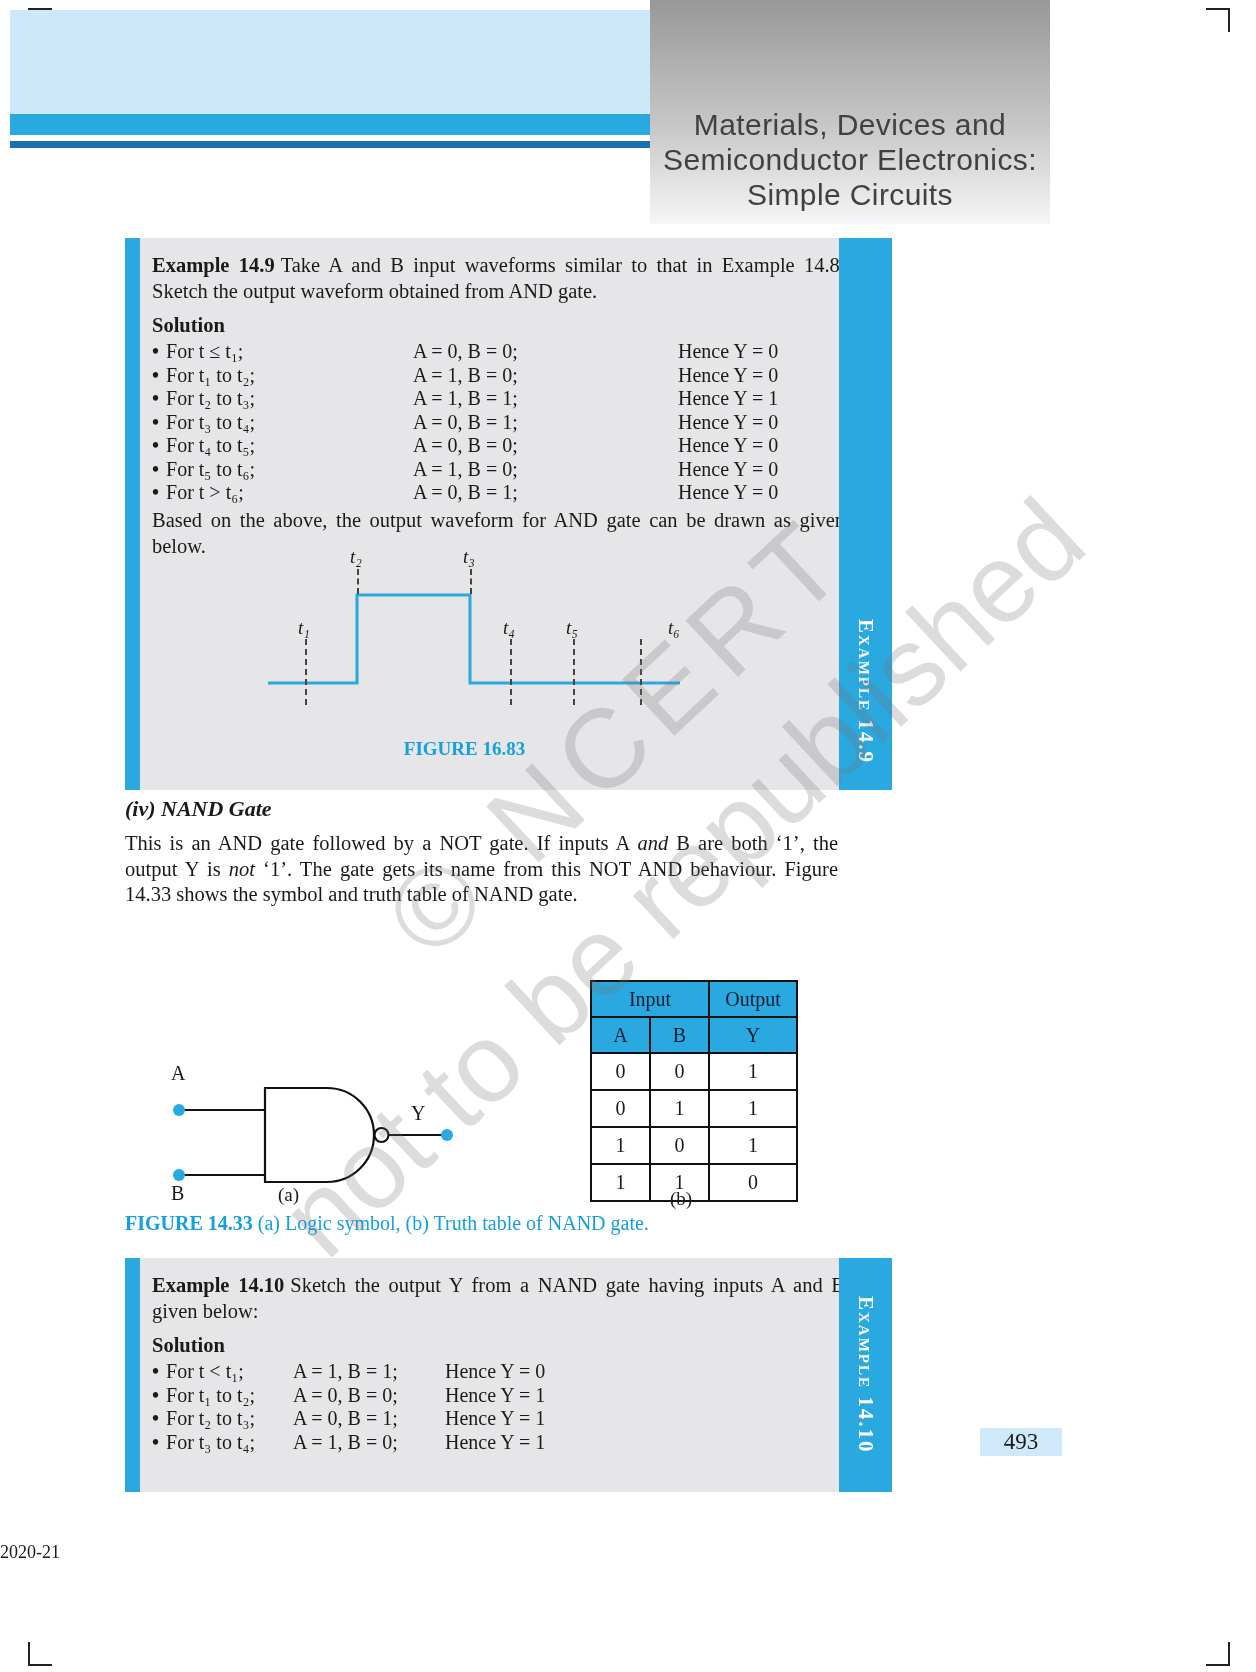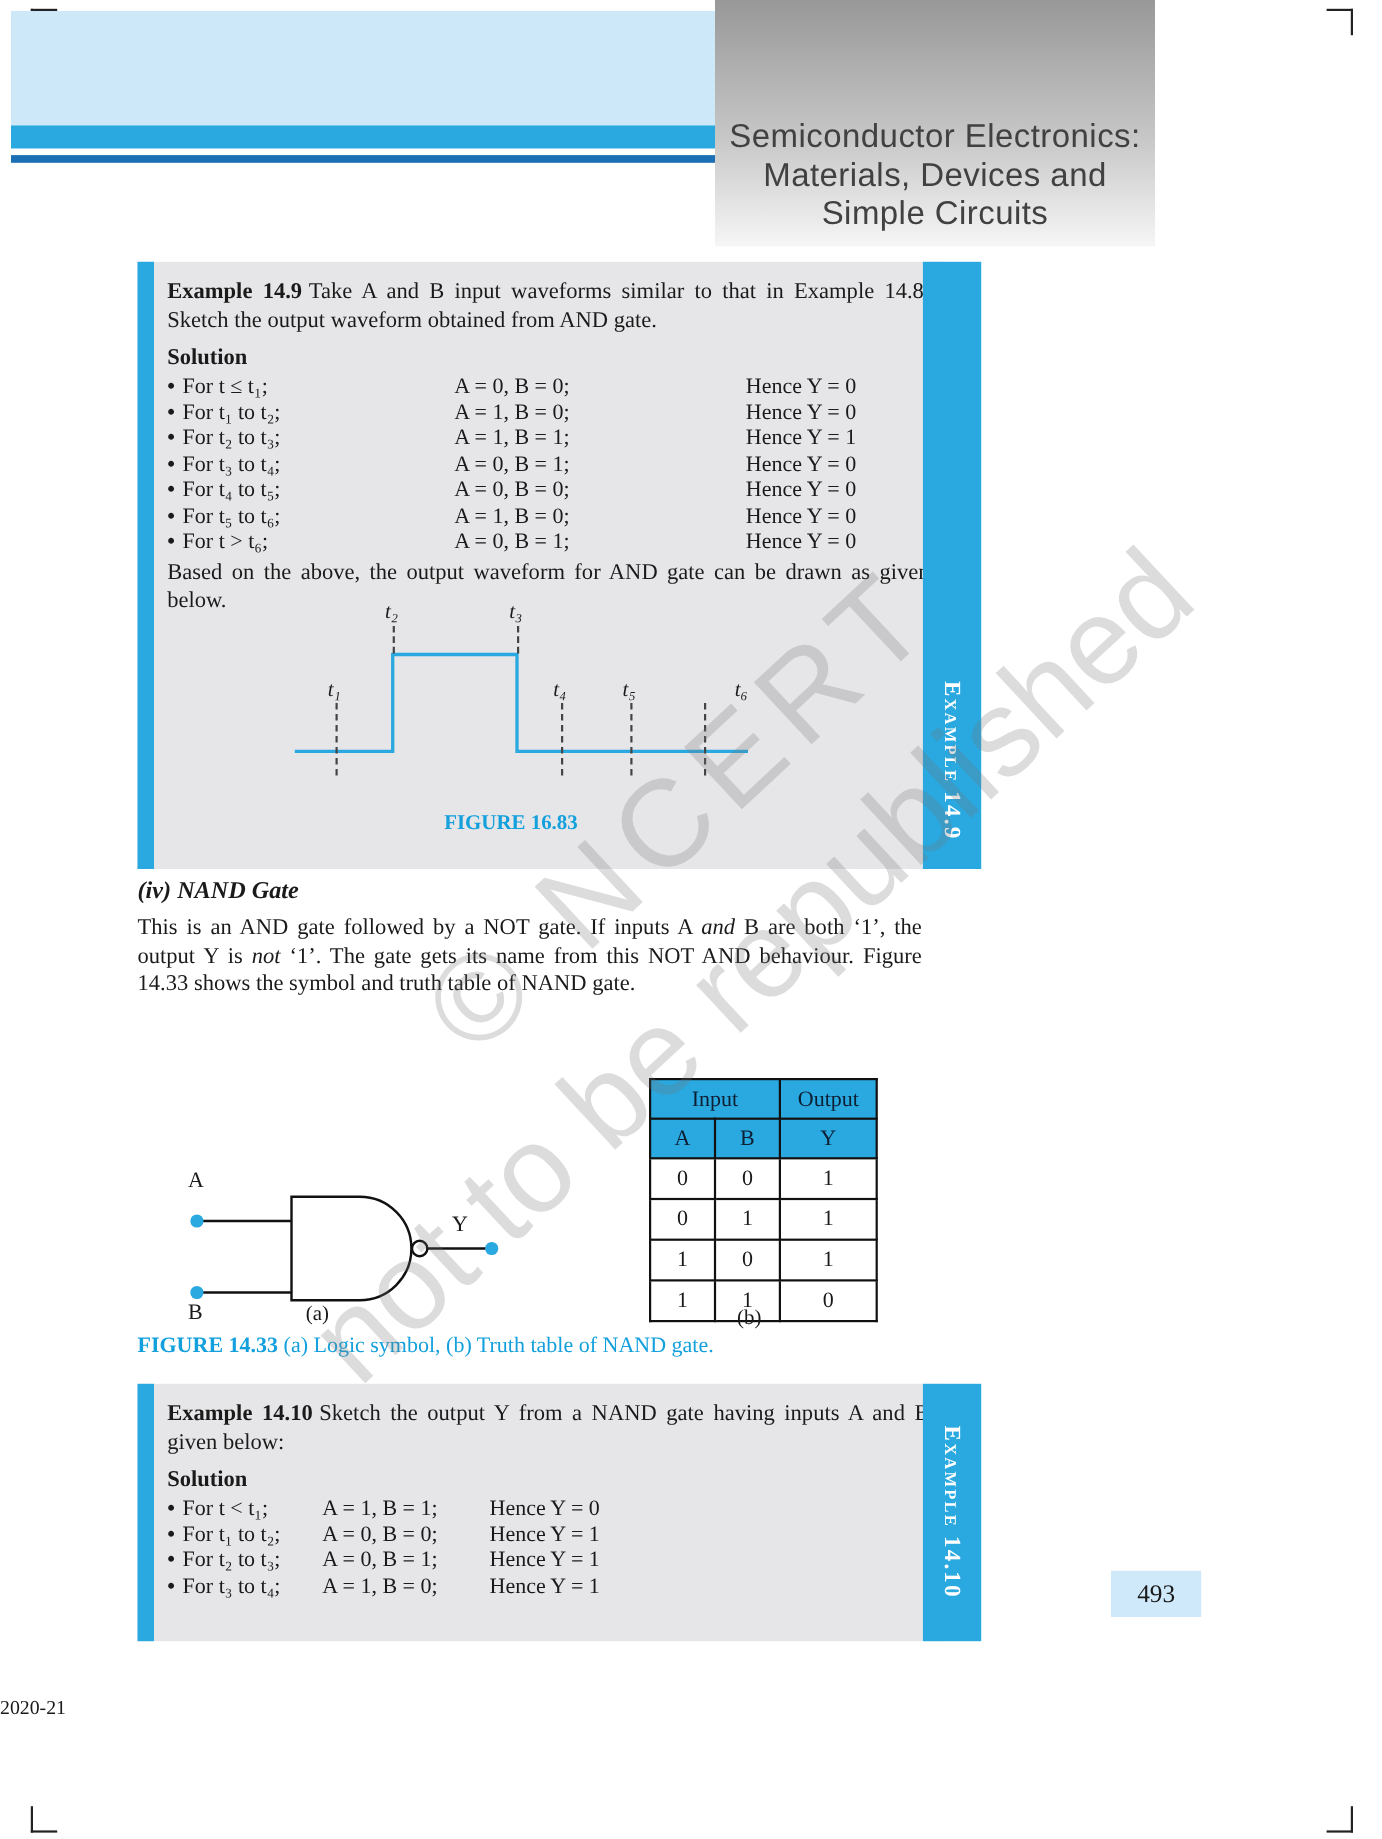--- a/index.html
+++ b/index.html
@@ -82,41 +82,41 @@
   .truth-table td { background:#ffffff; height:35px; }
   .col-a { width:57px; } .col-b { width:57px; } .col-y { width:86px; }
 
   .sub-a { position:absolute; left:278px; top:1184px; font-size:19px; }
   .sub-b { position:absolute; left:670px; top:1188px; font-size:19px; }
   .caption33 { position:absolute; left:125px; top:1212px; width:713px; text-align:left;
                color:#13a0dc; font-size:20px; }
   .caption33 .bold { font-weight:bold; }
 
   
-  .pageno { position:absolute; left:980px; top:1428px; width:82px; height:42px; background:#cfe9fa;
-            display:flex; align-items:center; justify-content:center; font-size:23px;margin-left:30px; }
+  .pageno { position:absolute; left:980px; top:1428px; width:82px; height:28px; background:#cfe9fa;
+            display:flex; align-items:center; justify-content:center; font-size:23px; }
   .year { position:absolute; left:0; right:0; top:1542px; text-align:left; font-size:18px; }
 </style>
 </head>
 <body>
 
 <div class="page">
 
   <div class="cm tl"></div>
   <div class="cm tr"></div>
   <div class="cm bl"></div>
   <div class="cm br"></div>
 
   <div class="band-light"></div>
   <div class="band-mid"></div>
   <div class="band-dark"></div>
 
   <div class="title-box">
+    <div>Materials, Devices and</div>
     <div>Semiconductor Electronics:</div>
-    <div>Materials, Devices and</div>
     <div>Simple Circuits</div>
   </div>
 
   <div class="wm wm1">© NCERT</div>
   <div class="wm wm2">not to be republished</div>
 
   <div class="example-box ex1">
     <div class="ex-bar"></div>
     <div class="ex-body">
       <p class="ex-title"><span class="ex-label">Example 14.9</span><span>Take A and B input waveforms similar to  that in Example 14.8. Sketch the output waveform obtained from AND gate.</span></p>

